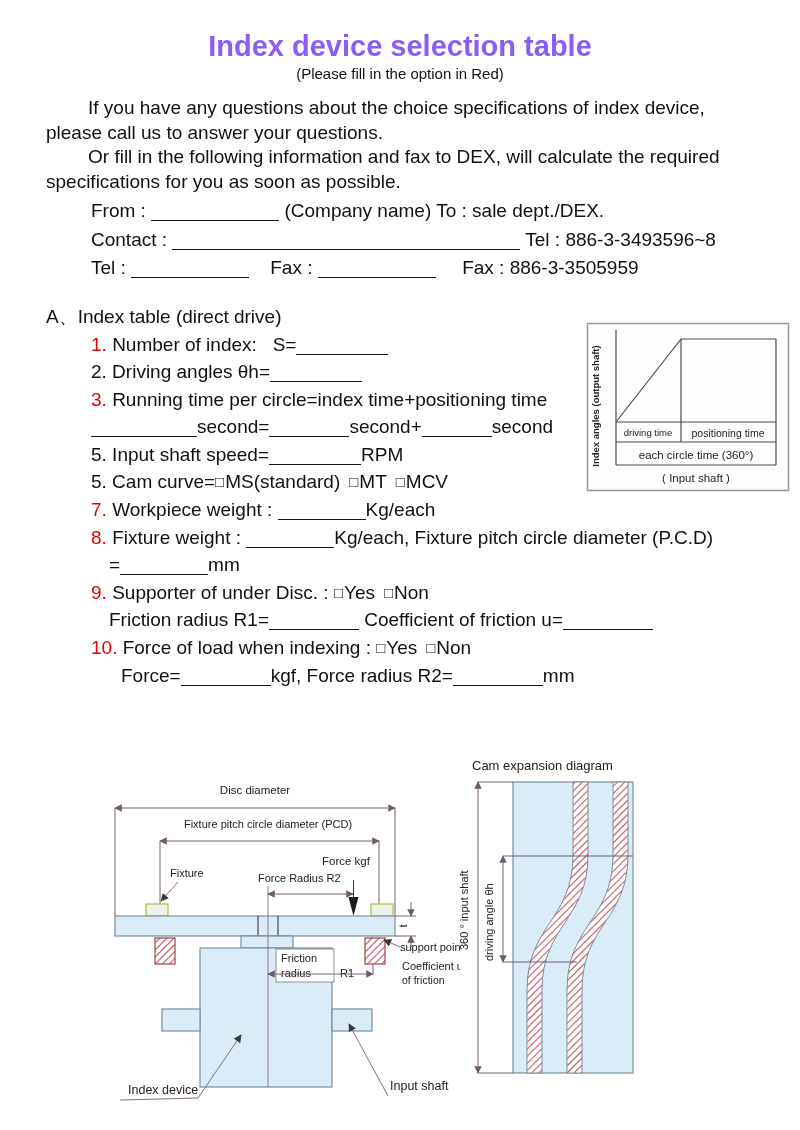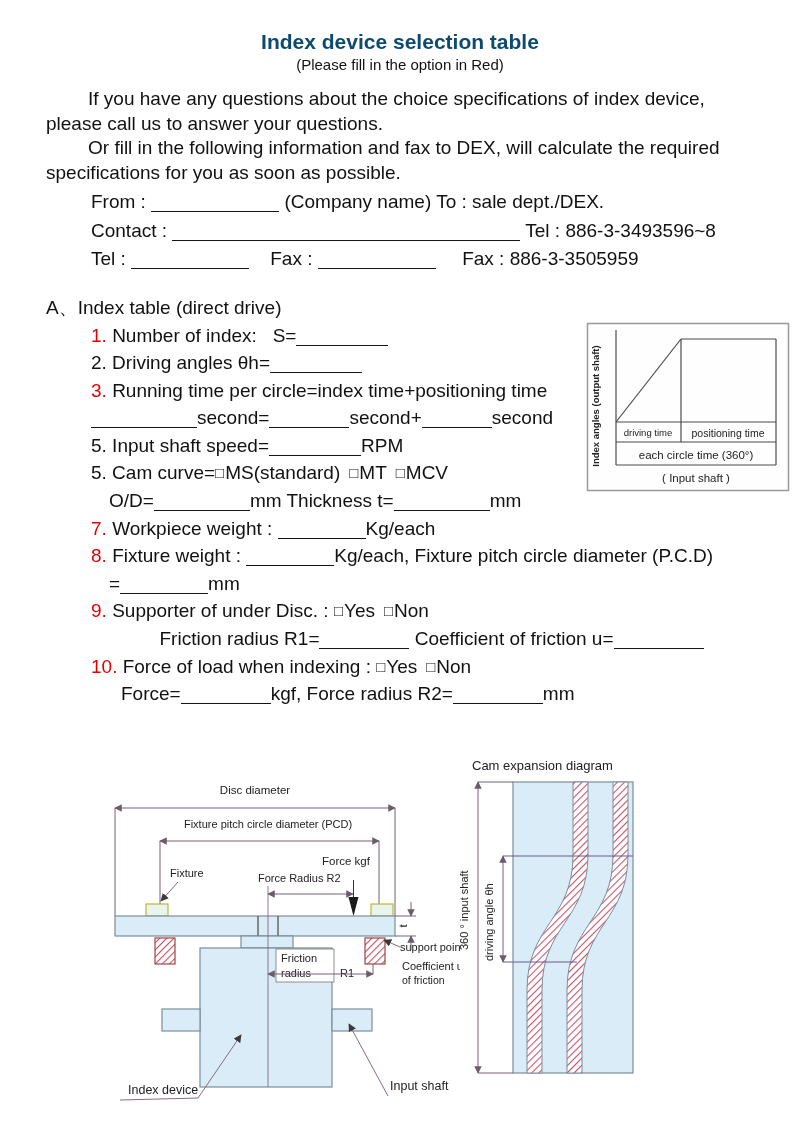--- a/index.html
+++ b/index.html
@@ -1,19 +1,19 @@
 <!DOCTYPE html>
 <html><head>
 <meta charset="utf-8">
 <style>
   html,body{margin:0;padding:0;background:#ffffff;}
   .page{position:relative;width:800px;height:1130px;background:#fff;overflow:hidden;
         font-family:"Liberation Sans",sans-serif;color:#111;font-size:19px;}
   .content{padding:24px 46px 0 46px;}
-  h1{font-size:21px;font-weight:700;text-align:center;margin:6px 0 2px 0;color:#0c4a6e;}
+  h1{font-size:29px;font-weight:700;text-align:center;margin:6px 0 2px 0;color:#8b5cf6;}
   .subtitle{text-align:center;font-size:15px;margin:0 0 14px 0;}
   .intro p{margin:0;text-indent:42px;line-height:24.5px;}
   .intro p:first-child{margin-top:4px;}
   .contact{margin-top:3px;}
   .contact .fl{height:28.5px;line-height:28.5px;}
   .formsec{margin-top:20px;}
   .sectitle{height:28px;line-height:28px;}
   .fl{height:27.6px;line-height:27.6px;white-space:pre;margin-left:45px;}
   .rn{color:#e60000;}
   .bk{display:inline-block;border-bottom:1.8px solid #141414;height:19px;vertical-align:-4px;}
@@ -47,26 +47,25 @@
 
     <div class="formsec">
       <div class="sectitle">A、Index table (direct drive)</div>
       <div id="form-lines">
           <div class="fl"><span class="rn">1.</span><span class="tx"> Number of index:   S=</span><span class="bk" style="width: 92px;"></span></div>
           <div class="fl"><span class="tx">2. Driving angles θh=</span><span class="bk" style="width: 92px;"></span></div>
           <div class="fl"><span class="rn">3.</span><span class="tx"> Running time per circle=index time+positioning time</span></div>
           <div class="fl"><span class="bk" style="width: 106px;"></span><span class="tx">second=</span><span class="bk" style="width: 80px;"></span><span class="tx">second+</span><span class="bk" style="width: 70px;"></span><span class="tx">second</span></div>
           <div class="fl"><span class="tx">5. Input shaft speed=</span><span class="bk" style="width: 92px;"></span><span class="tx">RPM</span></div>
           <div class="fl"><span class="tx">5. Cam curve=</span><span class="cb"><span class="box">□</span><span>MS(standard)</span></span><span class="cb"><span class="box">□</span><span>MT</span></span><span class="cb"><span class="box">□</span><span>MCV</span></span></div>
-          <div class="fl" style="padding-left: 18px;"><span class="tx">O/D=</span><span class="bk" style="width: 96px;"></span><span class="tx">mm Thickness t=</span><span class="bk" style="width: 96px;"></span><span class="tx">mm</span></div>
           <div class="fl"><span class="rn">7.</span><span class="tx"> Workpiece weight : </span><span class="bk" style="width: 88px;"></span><span class="tx">Kg/each</span></div>
           <div class="fl"><span class="rn">8.</span><span class="tx"> Fixture weight : </span><span class="bk" style="width: 88px;"></span><span class="tx">Kg/each, Fixture pitch circle diameter (P.C.D)</span></div>
           <div class="fl" style="padding-left: 18px;"><span class="tx">=</span><span class="bk" style="width: 88px;"></span><span class="tx">mm</span></div>
           <div class="fl"><span class="rn">9.</span><span class="tx"> Supporter of under Disc. : </span><span class="cb"><span class="box">□</span><span>Yes</span></span><span class="cb"><span class="box">□</span><span>Non</span></span></div>
-          <div class="fl" style="padding-left: 18px; text-align: center;"><span class="tx">Friction radius R1=</span><span class="bk" style="width: 90px;"></span><span class="tx"> Coefficient of friction u=</span><span class="bk" style="width: 90px;"></span></div>
+          <div class="fl" style="padding-left: 18px;"><span class="tx">Friction radius R1=</span><span class="bk" style="width: 90px;"></span><span class="tx"> Coefficient of friction u=</span><span class="bk" style="width: 90px;"></span></div>
           <div class="fl"><span class="rn">10.</span><span class="tx"> Force of load when indexing : </span><span class="cb"><span class="box">□</span><span>Yes</span></span><span class="cb"><span class="box">□</span><span>Non</span></span></div>
           <div class="fl" style="padding-left: 30px;"><span class="tx">Force=</span><span class="bk" style="width: 90px;"></span><span class="tx">kgf, Force radius R2=</span><span class="bk" style="width: 90px;"></span><span class="tx">mm</span></div>
         </div>
     </div>
   </div>
 
   <svg style="left:586px;top:322px;" width="204" height="170" viewBox="0 0 204 170">
     <defs>
       <marker id="ah" viewBox="0 0 10 10" refX="9" refY="5" markerWidth="7.5" markerHeight="7.5" orient="auto-start-reverse">
         <path d="M0,0L10,5L0,10z" fill="#6b5b6b"></path>

